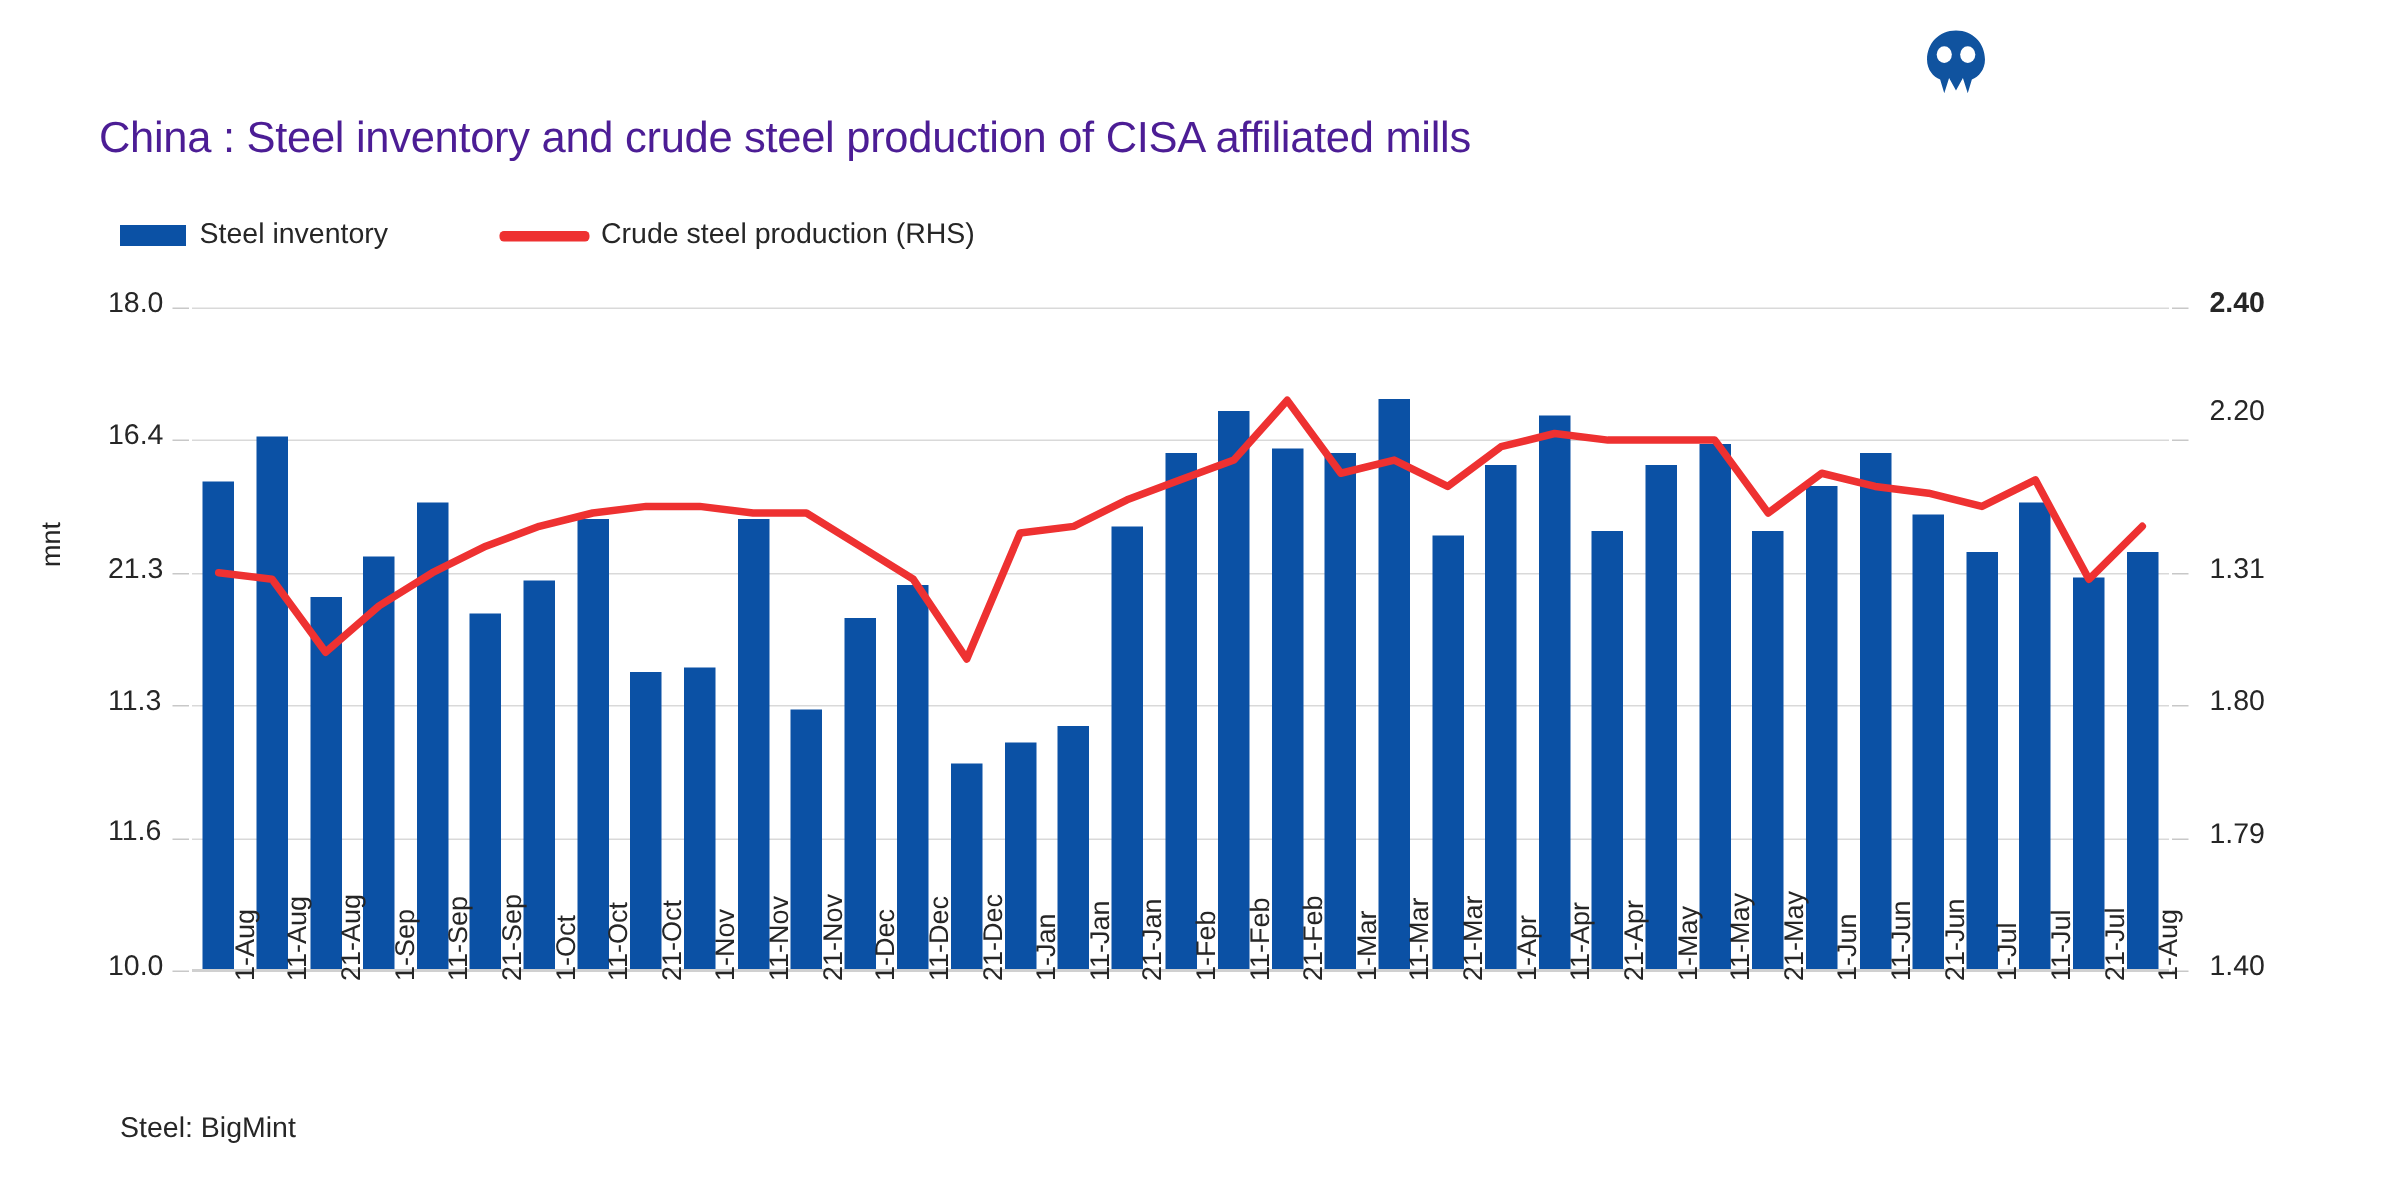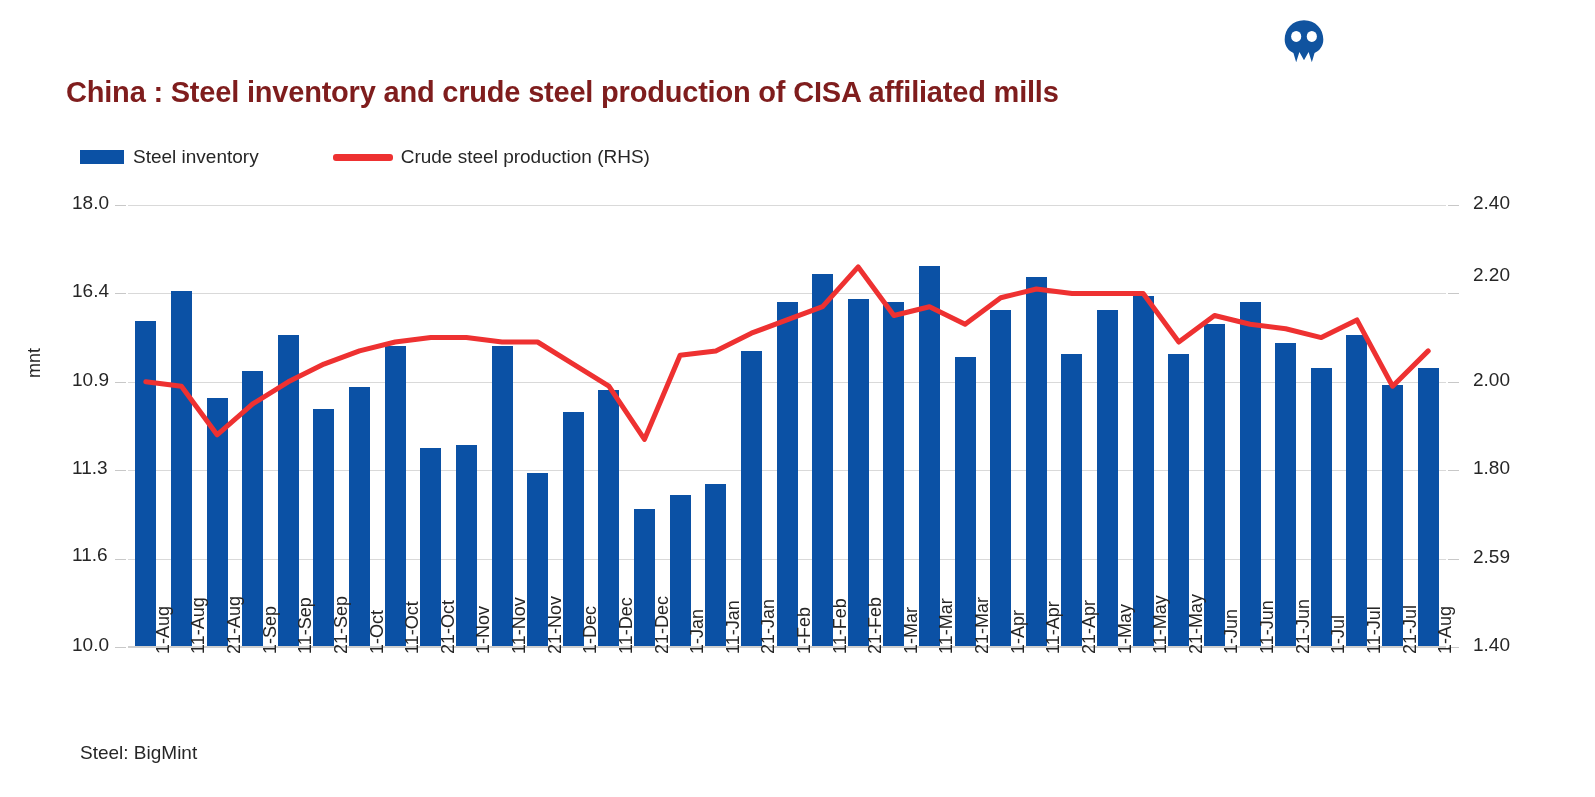--- a/index.html
+++ b/index.html
@@ -8,21 +8,21 @@
     font-family:"Liberation Sans", sans-serif;
     color:#1a1a1a;overflow:hidden;position:relative;
   }
   
   #logo{position:absolute;left:1281px;top:18px;display:flex;align-items:center;gap:14px;}
   #logo .mark{width:46px;height:46px;flex:0 0 auto;}
   #logo .wordmark{font-size:35px;font-weight:bold;letter-spacing:3.4px;color:#10539f;line-height:1;}
   
   #chart-title{
     position:absolute;left:66px;top:76px;
-    font-size:29px;font-weight:bold;color:#7f1d1d;letter-spacing:-0.2px;white-space:nowrap;
+    font-size:29px;font-weight:normal;color:#4c1d95;letter-spacing:-0.2px;white-space:nowrap;
   }
   
   #legend{position:absolute;left:80px;top:146px;display:flex;align-items:center;}
   .legend-item{display:flex;align-items:center;}
   .legend-item + .legend-item{margin-left:74px;}
   .swatch-bar{width:44px;height:14px;background:#0b51a5;margin-right:9px;}
   .swatch-line{width:60px;height:7px;background:#ee3131;border-radius:3px;margin-right:8px;}
   .legend-label{font-size:19px;color:#262626;white-space:nowrap;}
   
   #plot-area{position:absolute;left:128px;top:205px;width:1318px;height:442px;}
@@ -134,31 +134,31 @@
   <svg id="line-svg">
     <polyline id="line-path" fill="none" stroke="#ee3131" stroke-width="5" stroke-linejoin="round" stroke-linecap="round" points="17.8,176.8 53.4,181.2 89.1,229.8 124.7,198.9 160.3,176.8 195.9,159.1 231.5,145.9 267.2,137.0 302.8,132.6 338.4,132.6 374.0,137.0 409.6,137.0 445.3,159.1 480.9,181.2 516.5,234.3 552.1,150.3 587.8,145.9 623.4,128.2 659.0,114.9 694.6,101.7 730.2,61.9 765.9,110.5 801.5,101.7 837.1,119.3 872.7,92.8 908.4,84.0 944.0,88.4 979.6,88.4 1015.2,88.4 1050.8,137.0 1086.5,110.5 1122.1,119.3 1157.7,123.8 1193.3,132.6 1228.9,114.9 1264.6,181.2 1300.2,145.9"></polyline>
   </svg>
   <div class="axis-base"></div>
 </div>
 
 <div id="ylabels-left">
     <div class="ytick-label" style="left: 72px; top: 634px;">10.0</div>
     <div class="ytick-label" style="left: 72px; top: 544px;">11.6</div>
     <div class="ytick-label" style="left: 72px; top: 457.2px;">11.3</div>
-    <div class="ytick-label" style="left: 72px; top: 368.8px;">10.9</div>
+    <div class="ytick-label" style="left: 72px; top: 368.8px;">21.3</div>
     <div class="ytick-label" style="left: 72px; top: 280.4px;">16.4</div>
     <div class="ytick-label" style="left: 72px; top: 192px;">18.0</div>
   </div>
 <div id="ylabels-right">
     <div class="ytick-label" style="left: 1473px; top: 634px;">1.40</div>
-    <div class="ytick-label" style="left: 1473px; top: 545.6px;">2.59</div>
+    <div class="ytick-label" style="left: 1473px; top: 545.6px;">1.79</div>
     <div class="ytick-label" style="left: 1473px; top: 457.2px;">1.80</div>
-    <div class="ytick-label" style="left: 1473px; top: 368.8px;">2.00</div>
+    <div class="ytick-label" style="left: 1473px; top: 368.8px;">1.31</div>
     <div class="ytick-label" style="left: 1473px; top: 264px;">2.20</div>
-    <div class="ytick-label" style="left: 1473px; top: 192px;">2.40</div>
+    <div class="ytick-label" style="left: 1473px; top: 192px; font-weight: bold;">2.40</div>
   </div>
 <div id="xlabels">
     <div class="xtick-label" style="left: 152.811px;">1-Aug</div>
     <div class="xtick-label" style="left: 188.432px;">11-Aug</div>
     <div class="xtick-label" style="left: 224.054px;">21-Aug</div>
     <div class="xtick-label" style="left: 259.676px;">1-Sep</div>
     <div class="xtick-label" style="left: 295.297px;">11-Sep</div>
     <div class="xtick-label" style="left: 330.919px;">21-Sep</div>
     <div class="xtick-label" style="left: 366.541px;">1-Oct</div>
     <div class="xtick-label" style="left: 402.162px;">11-Oct</div>

